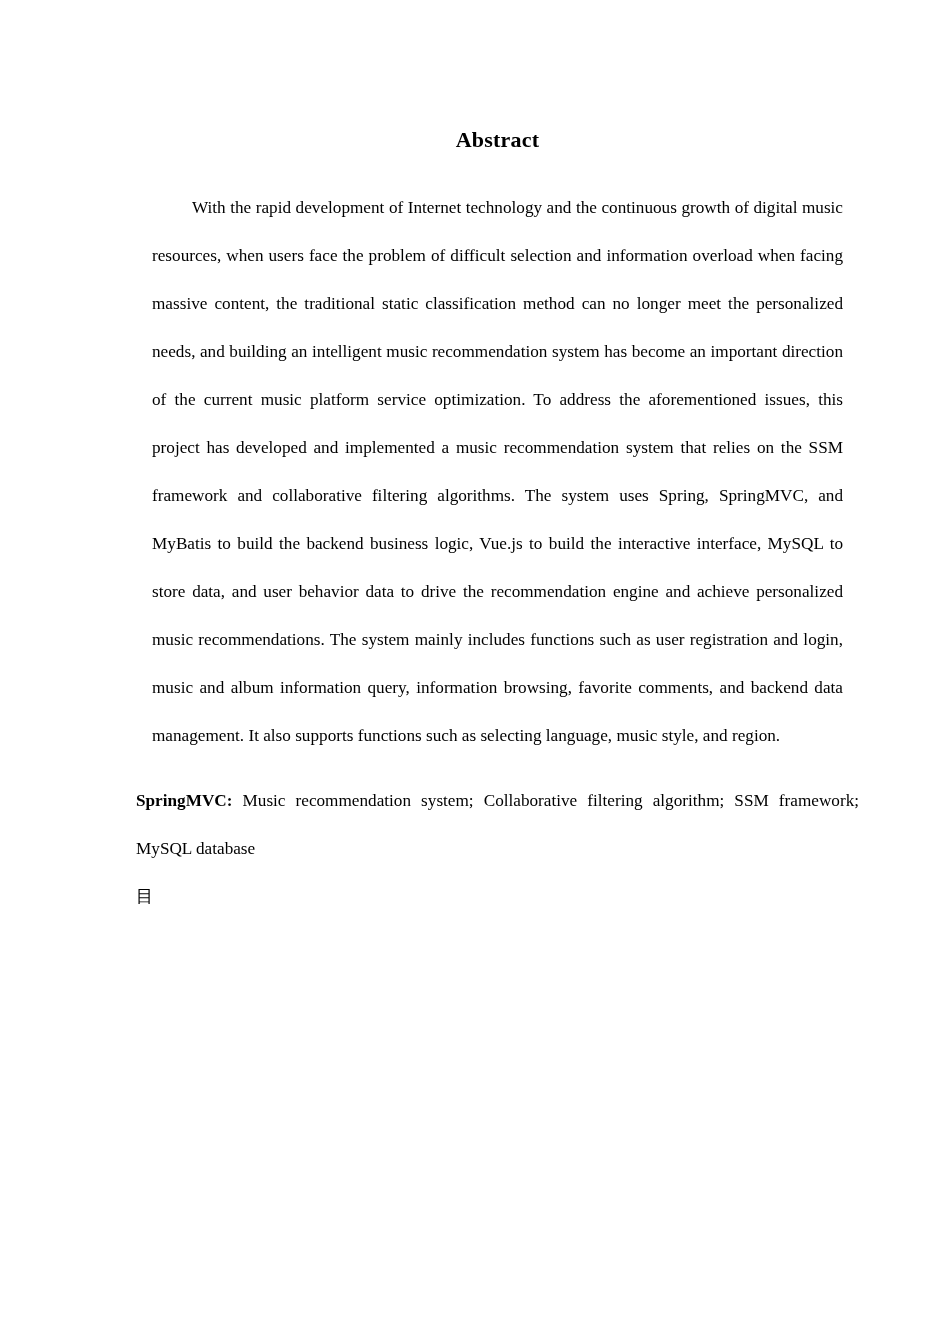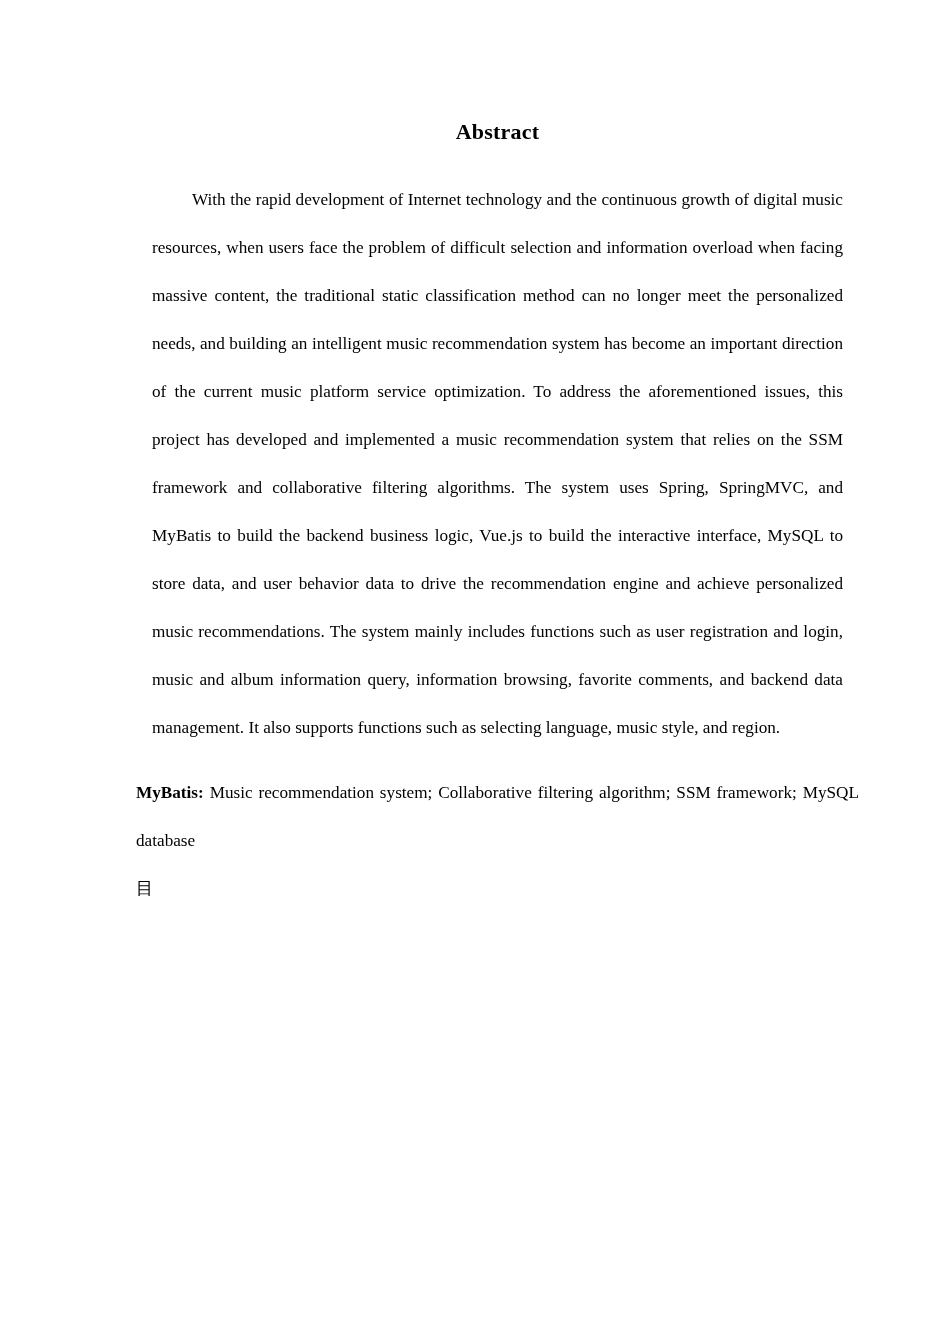--- a/index.html
+++ b/index.html
@@ -24,21 +24,21 @@
     position: absolute;
     left: 136px;
     top: 0;
     width: 723px;
   }
   .doc-heading {
     text-align: center;
     font-size: 22px;
     font-weight: bold;
     line-height: 28px;
-    margin: 8px;
+    margin: 16px;
     padding-top: 110px;
     letter-spacing: 0.2px;
   }
   .abstract-body {
     margin: 16px;
     padding-top: 14px;
     font-size: 17.2px;
     line-height: 48px;
     text-align: justify;
     text-justify: inter-word;
@@ -80,21 +80,21 @@
 
 <div class="page">
 
   <div class="content">
 
     <h1 class="doc-heading">Abstract</h1>
 
     <p class="abstract-body">With the rapid development of Internet technology and the continuous growth of digital music resources, when users face the problem of difficult selection and information overload when facing massive content, the traditional static classification method can no longer meet the personalized needs, and building an intelligent music recommendation system has become an important direction of the current music platform service optimization. To address the aforementioned issues, this project has developed and implemented a music recommendation system that relies on the SSM framework and collaborative filtering algorithms. The system uses Spring, SpringMVC, and MyBatis to build the backend business logic, Vue.js to build the interactive interface, MySQL to store data, and user behavior data to drive the recommendation engine and achieve personalized music recommendations. The system mainly includes functions such as user registration and login, music and album information query, information browsing, favorite comments, and backend data management. It also supports functions such as selecting language, music style, and region.</p>
 
     <p class="keywords-block">
-      <span class="kw-label">MyBatis:</span><span>&nbsp;</span><span>Music recommendation system; Collaborative filtering algorithm; SSM framework; MySQL database</span>
+      <span class="kw-label">SpringMVC:</span><span>&nbsp;</span><span>Music recommendation system; Collaborative filtering algorithm; SSM framework; MySQL database</span>
     </p>
 
     <p class="stray-char">目</p>
 
   </div>
 
 
 </div>
 
 </body></html>

